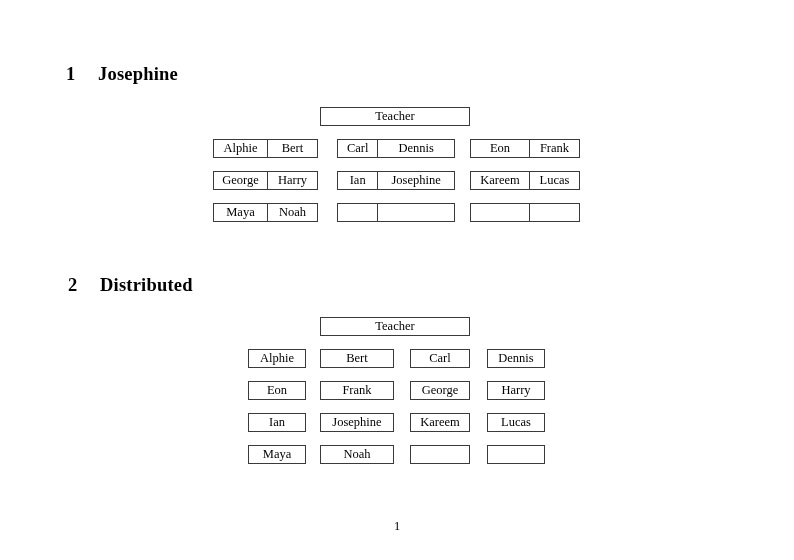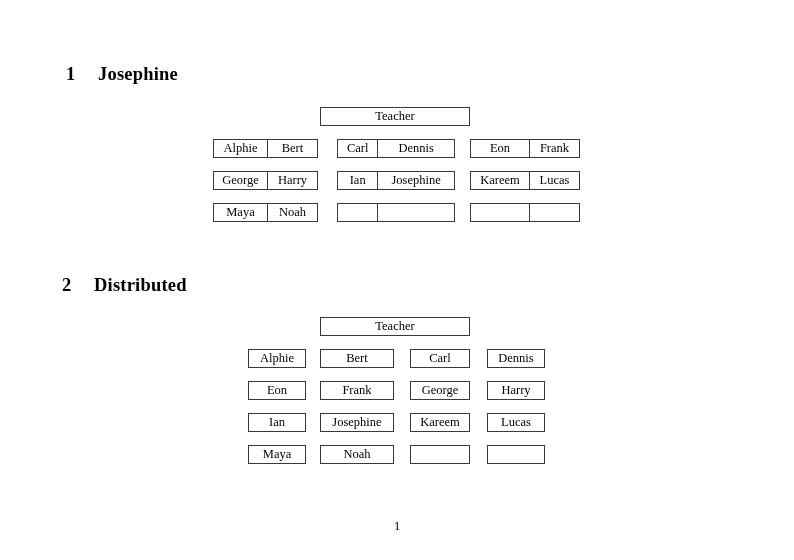--- a/index.html
+++ b/index.html
@@ -29,21 +29,21 @@
     font-weight: bold;
     letter-spacing: 0.2px;
     white-space: nowrap;
     line-height: 1;
   }
   .section-heading .sec-num {
     display: inline-block;
     width: 32px;
   }
   #heading-classical   { left: 66px; top: 65px; }
-  #heading-distributed { left: 62px; top: 276px; }
+  #heading-distributed { left: 68px; top: 276px; }
 
   
   .box {
     position: absolute;
     box-sizing: border-box;
     border: 1px solid #3a3a3a;
     background: #ffffff;
     height: 19px;
     line-height: 17px;
     font-size: 12.5px;

